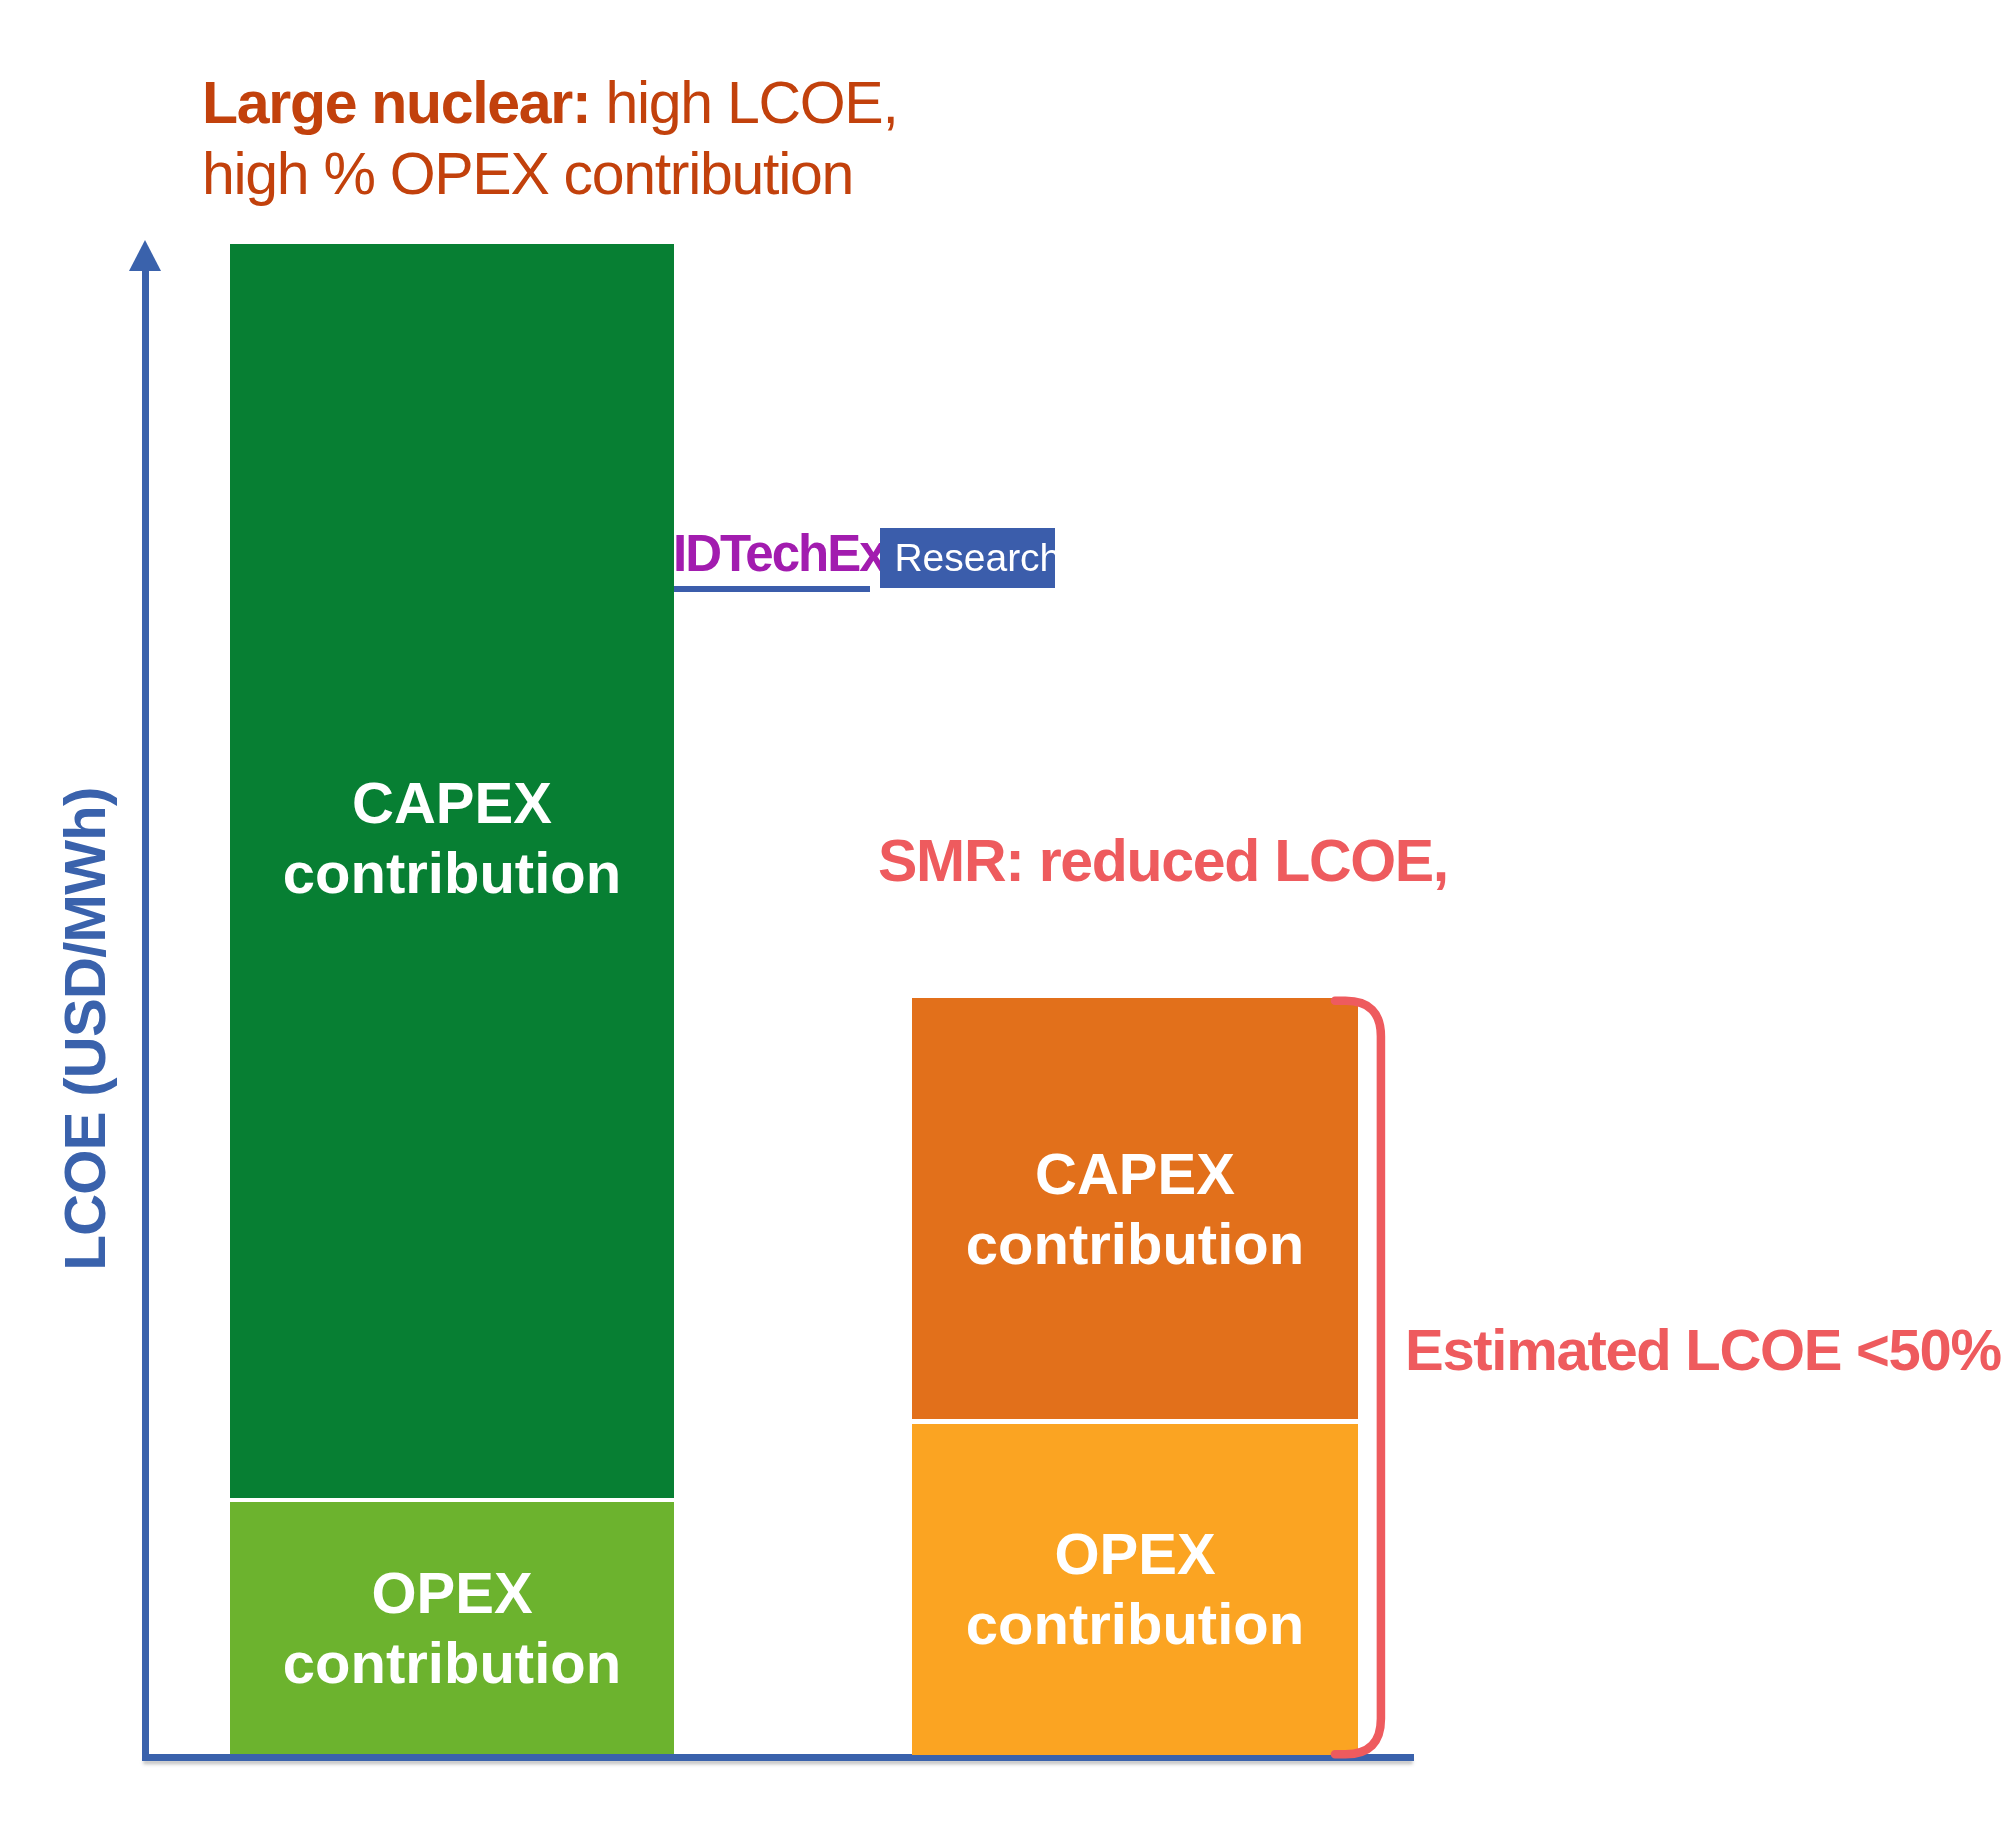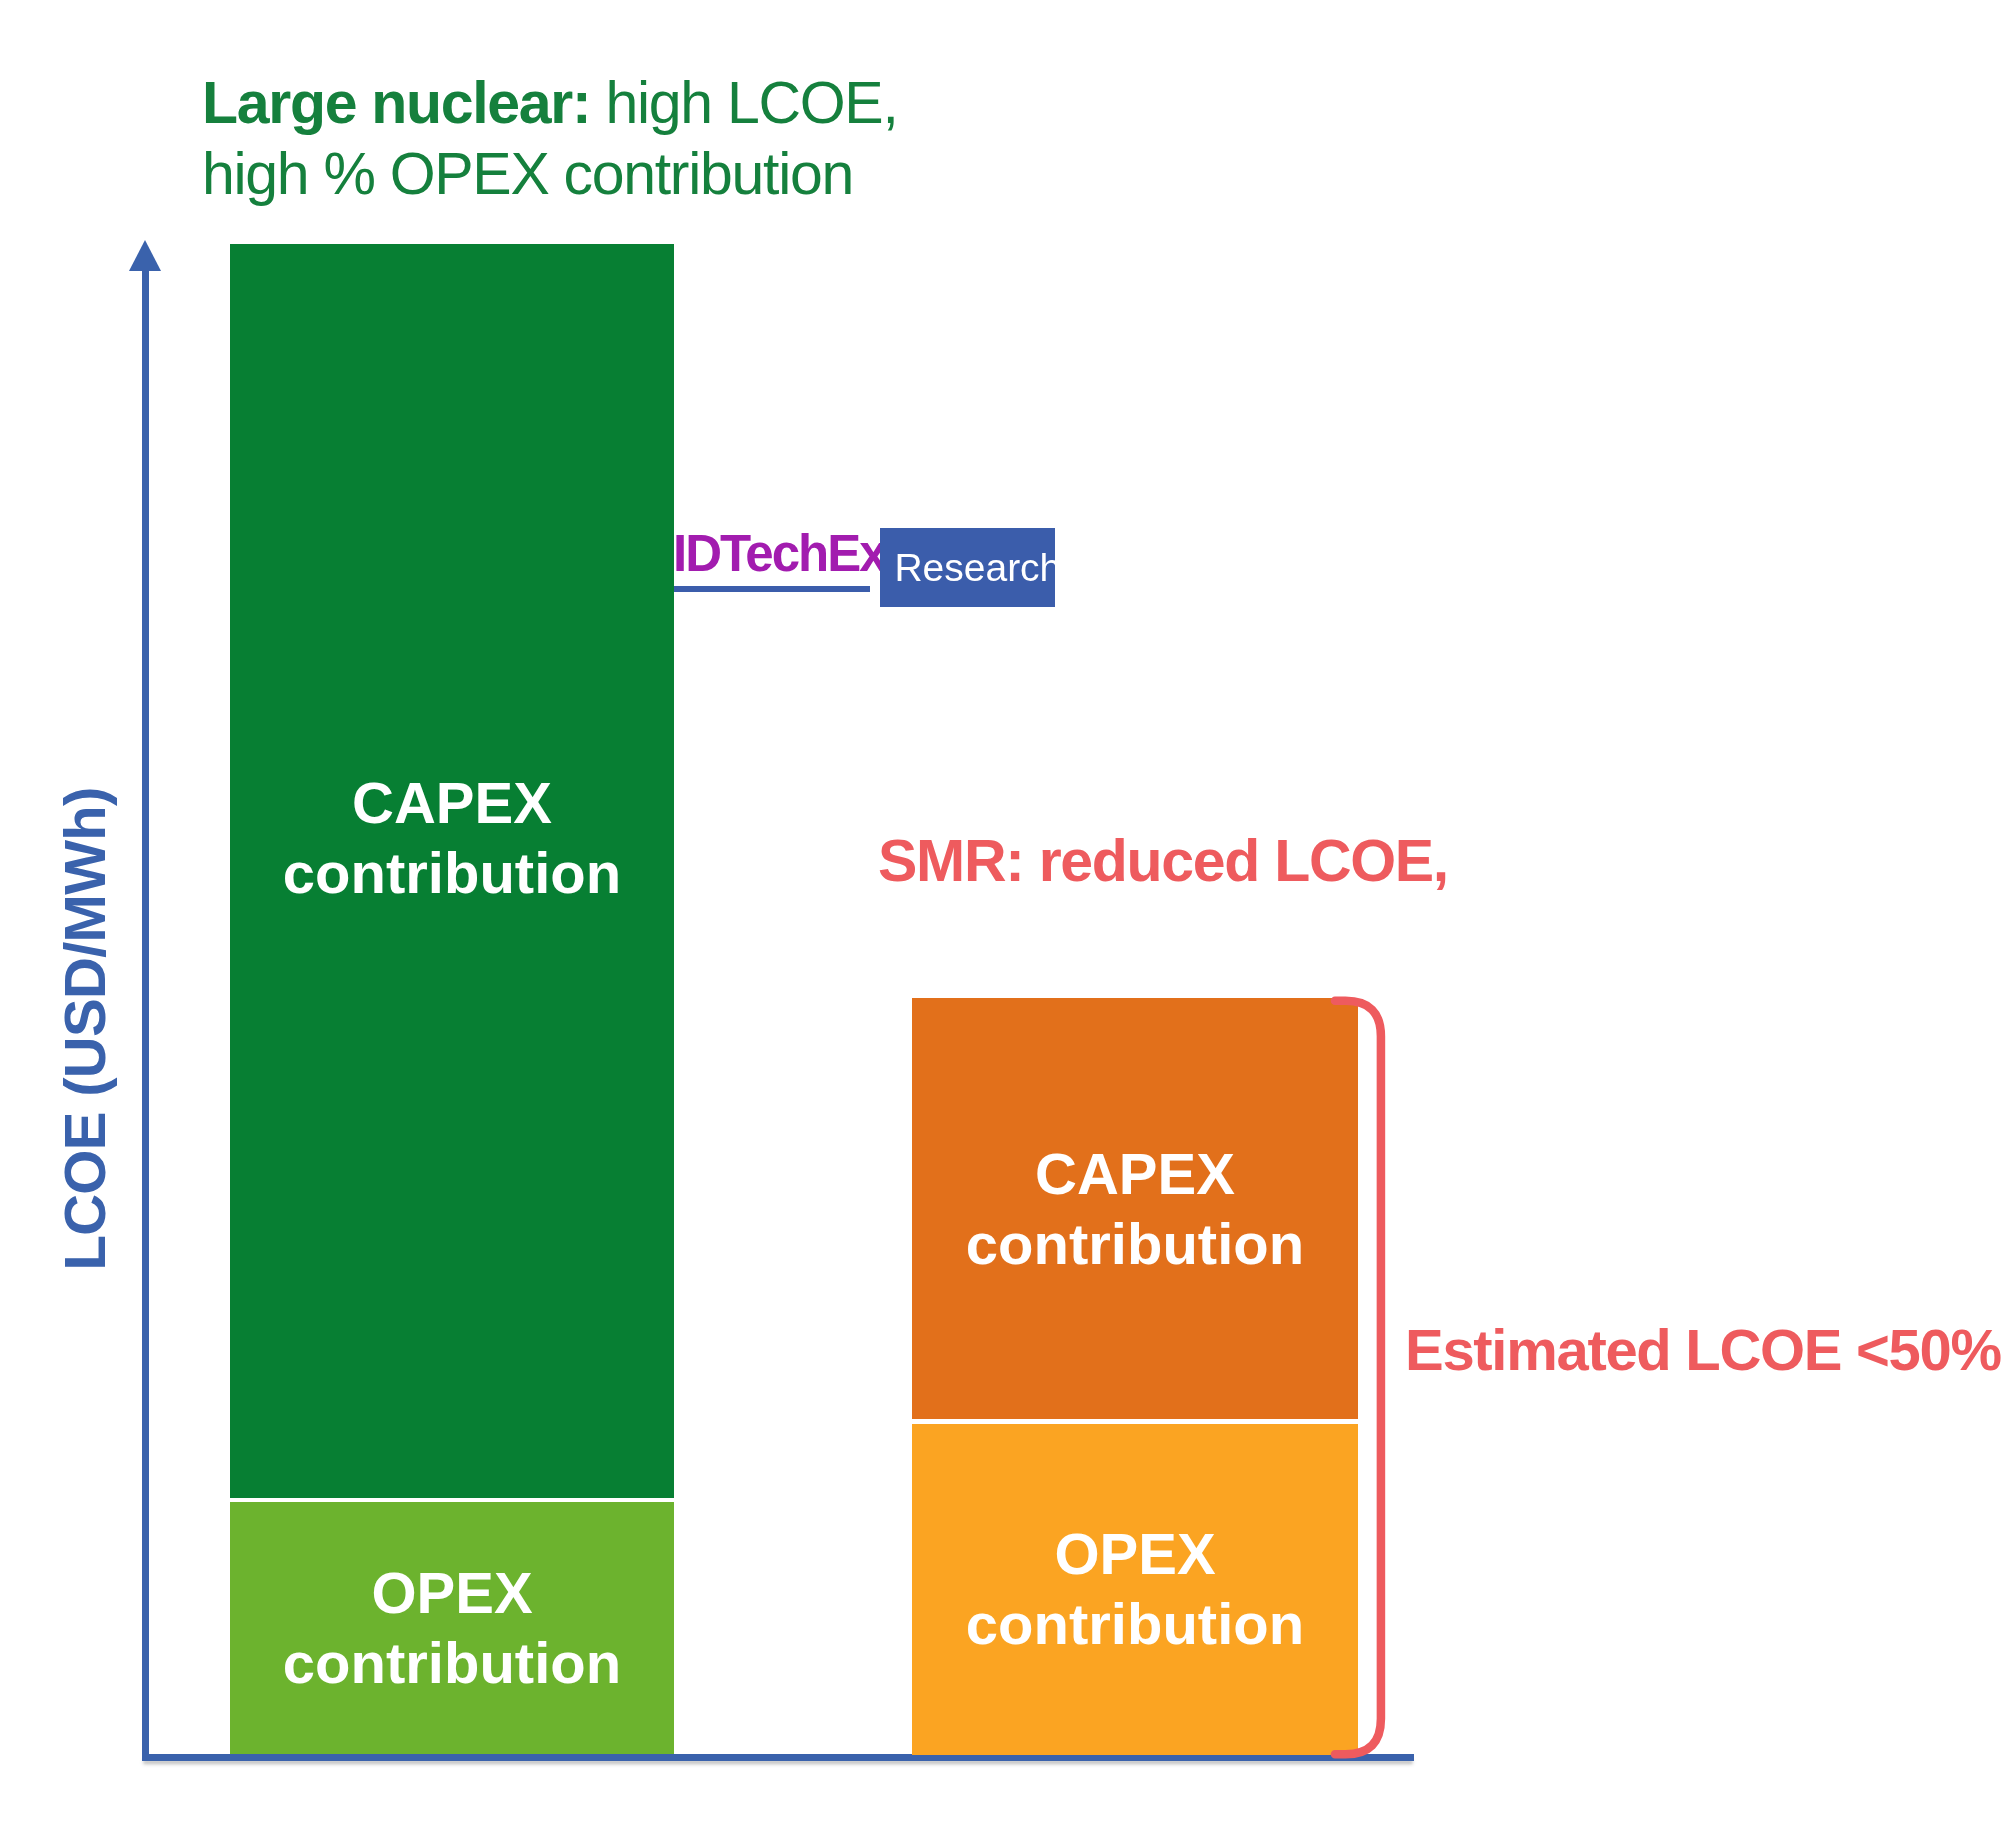--- a/index.html
+++ b/index.html
@@ -2,21 +2,21 @@
 <html style="font-size:10.5px"><head>
 <meta charset="utf-8">
 <style>
   html,body{margin:0;padding:0;background:#ffffff;}
   body{width:2015px;height:1833px;position:relative;overflow:hidden;
        font-family:"Liberation Sans", sans-serif;}
   .abs{position:absolute;}
 
   
   .heading{font-size:59px;line-height:71px;letter-spacing:-1.3px;white-space:nowrap;}
-  .teal{color:#15803d;}
+  .teal{color:#c2410c;}
   .red{color:#ee5b5e;}
   .b{font-weight:bold;}
 
   
   .y-axis{left:142px;top:266px;width:6.6px;height:1494px;background:#3a62ac;}
   .y-arrow{left:129px;top:240px;width:0;height:0;
            border-left:16.4px solid transparent;border-right:16.4px solid transparent;
            border-bottom:31.5px solid #3a62ac;}
   .x-axis{left:142px;top:1754px;width:1272px;height:6.6px;background:#3a62ac;
           box-shadow:0 4.6px 3.3px -1.3px rgba(120,120,120,0.45);}
@@ -34,21 +34,21 @@
   .seg-capex-large{height:1254px;background:#077f33;padding-bottom:66px;box-sizing:border-box;}
   .seg-opex-large{height:252px;background:#6cb32e;}
   .seg-capex-smr{height:421px;background:#e2701b;}
   .seg-opex-smr{height:331px;background:#fba422;}
   .seg-gap{height:4.6px;background:#ffffff;}
 
   
   .logo-name{left:673px;top:524px;font-size:51px;font-weight:bold;color:#a21caf;
              letter-spacing:-2px;white-space:nowrap;}
   .logo-underline{left:673px;top:586px;width:197px;height:5.9px;background:#3b5dab;}
-  .logo-box{left:880px;top:528px;width:175px;height:79px;background:#3b5dab;
+  .logo-box{left:880px;top:528px;width:175px;height:60px;background:#3b5dab;
             display:flex;align-items:center;justify-content:flex-start;padding-left:14.4px;
             box-sizing:border-box;}
   .logo-box span{color:#ffffff;font-size:39px;letter-spacing:0px;}
 
   
   .title-large{left:202px;top:68px;}
   .title-smr{left:878px;top:826px;}
   .estimate{left:1405px;top:1318px;font-size:58px;line-height:63px;font-weight:bold;
             letter-spacing:-1.3px;white-space:nowrap;}
 

